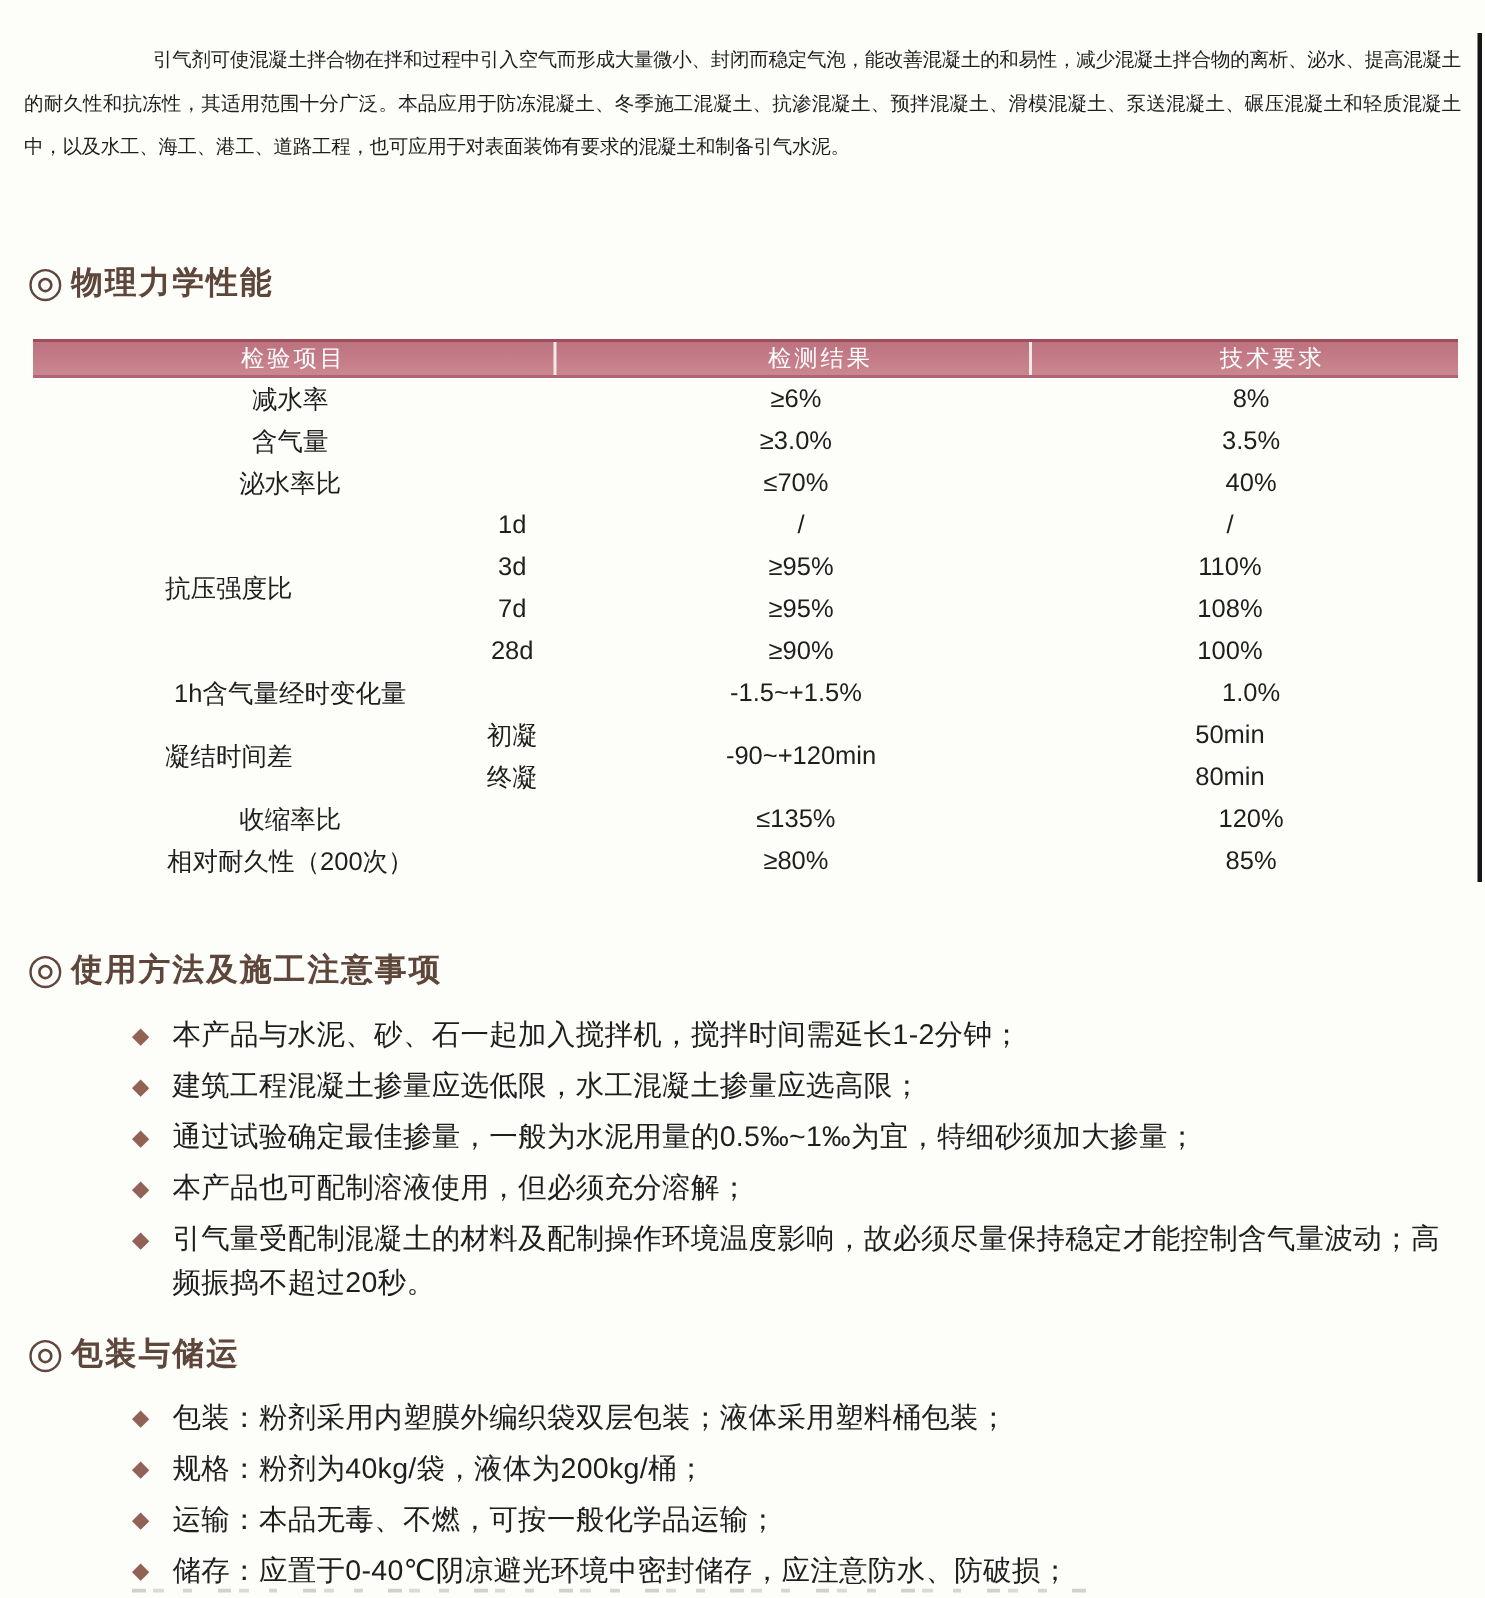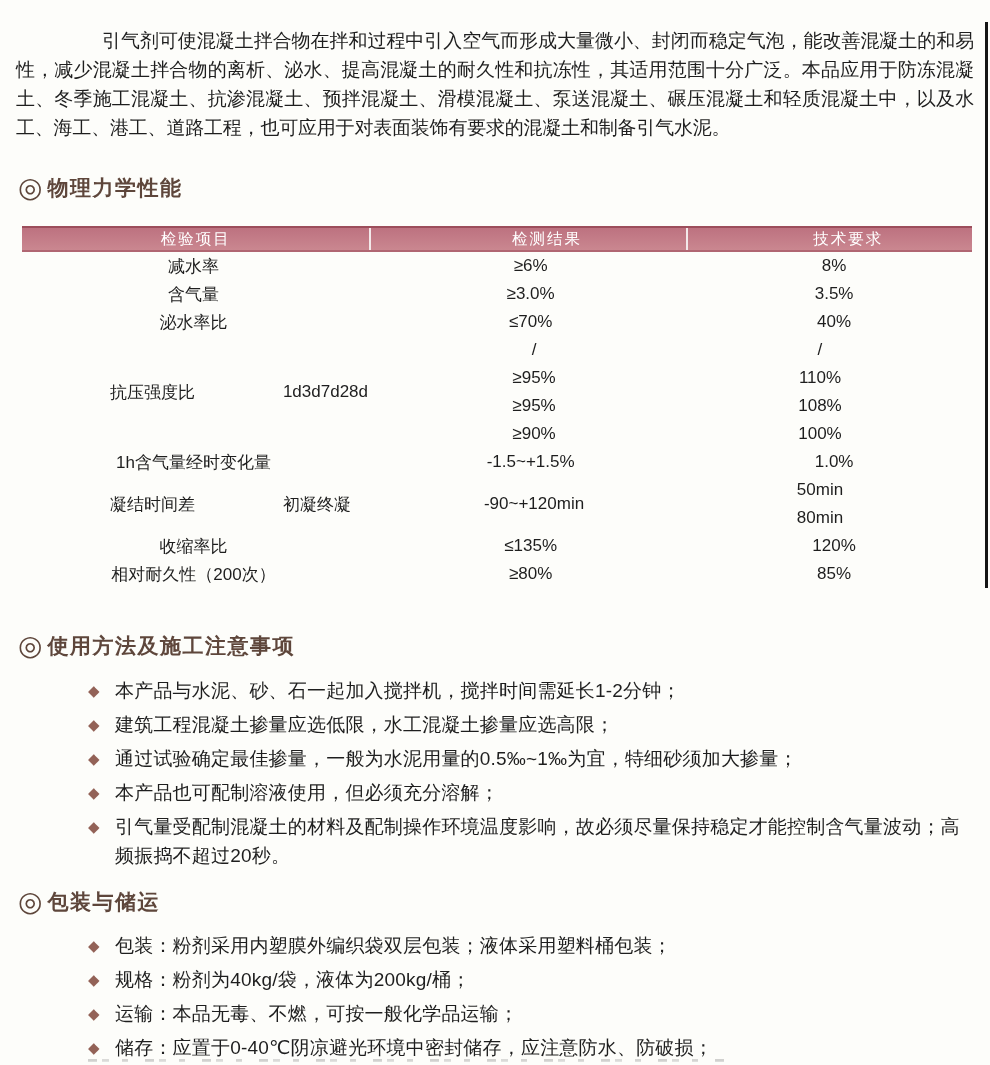--- a/index.html
+++ b/index.html
@@ -16,22 +16,22 @@
   body{
     position:relative;
     background:#fdfdfa;
     font-family:"Liberation Sans","DejaVu Sans",sans-serif;
     color:var(--ink);
     overflow:hidden;
   }
   
   .intro{
     position:absolute; top:26px; left:16px; width:958px;
-    font-size:19px; line-height:29px; letter-spacing:-0.2px;
-    text-align:justify; text-indent:86px;
+    font-size:13px; line-height:29px; letter-spacing:-0.2px;
+    text-align:justify; text-indent:86px;font-family:Liberation Mono, monospace;
   }
   
   .scanline{
     position:absolute; left:985px; top:22px; width:3px; height:566px;
     background:#151515;
   }
   
   .sec-heading{
     position:absolute; left:18px;
     display:flex; align-items:center;
@@ -54,21 +54,21 @@
     color:#fff; font-size:15.5px; letter-spacing:2px;
     display:flex; align-items:center; justify-content:center;
   }
   .th:not(:last-child){border-right:2px solid #f3e9ea;}
   .c1{width:39.8%;} .c2{width:28.2%;} .c3{width:32%;}
   .tbody .tr{display:flex;}
   .td{display:flex; align-items:center; justify-content:center; text-align:center;}
   .rowH{height:28px;gap:44px;}
   .stack{display:flex; flex-direction:column;}
   .glabel{width:69%; display:flex; align-items:center; justify-content:center;}
-  .gsubs{width:31%; display:flex; flex-direction:row;}
+  .gsubs{width:31%; display:flex; flex-direction:column;}
   .gsub{height:28px; display:flex; align-items:center; justify-content:center;}
 
   
   .blist{position:absolute; left:88px; width:886px; list-style:none;}
   #usage-list{top:676px;}
   #packing-list{top:931px;}
   .blist li{
     display:flex; align-items:flex-start;
     font-size:19px; line-height:29px; margin-bottom:5px;
     letter-spacing:0.2px;

